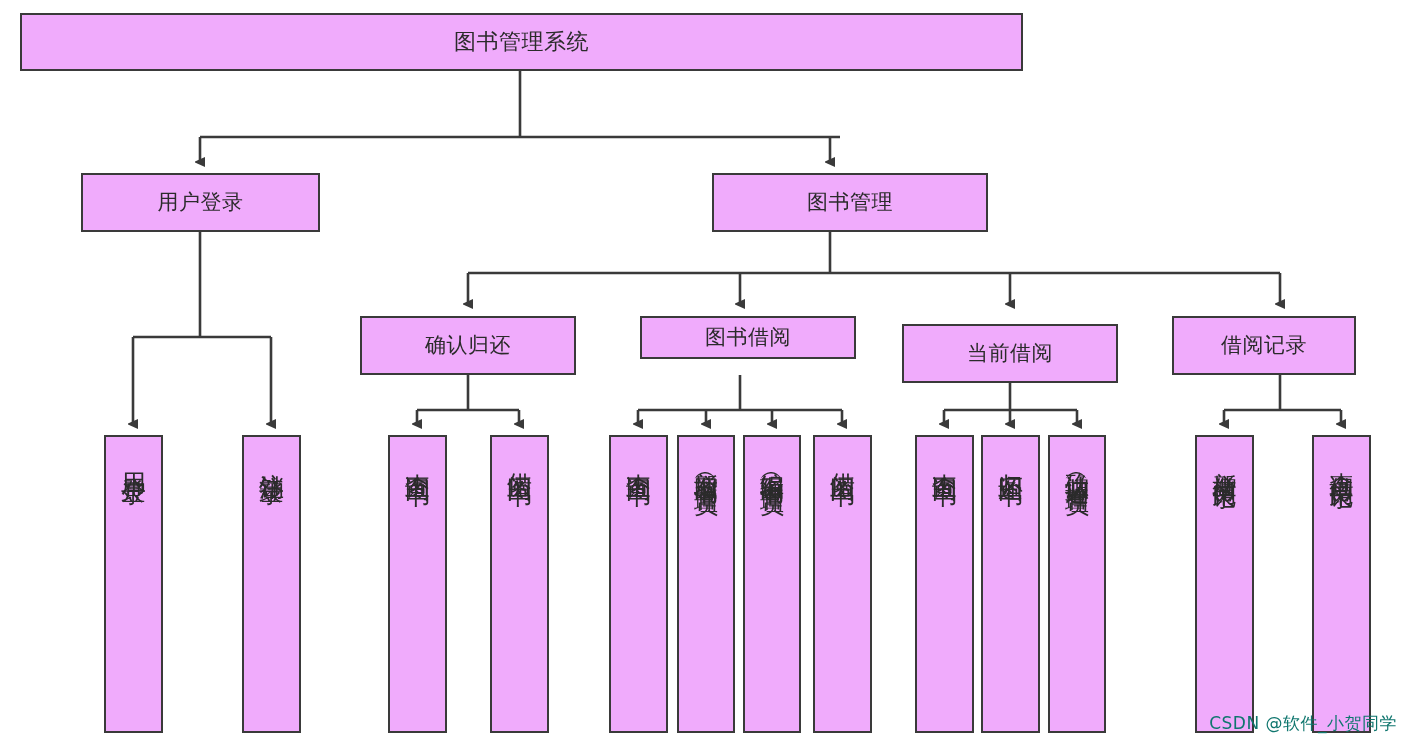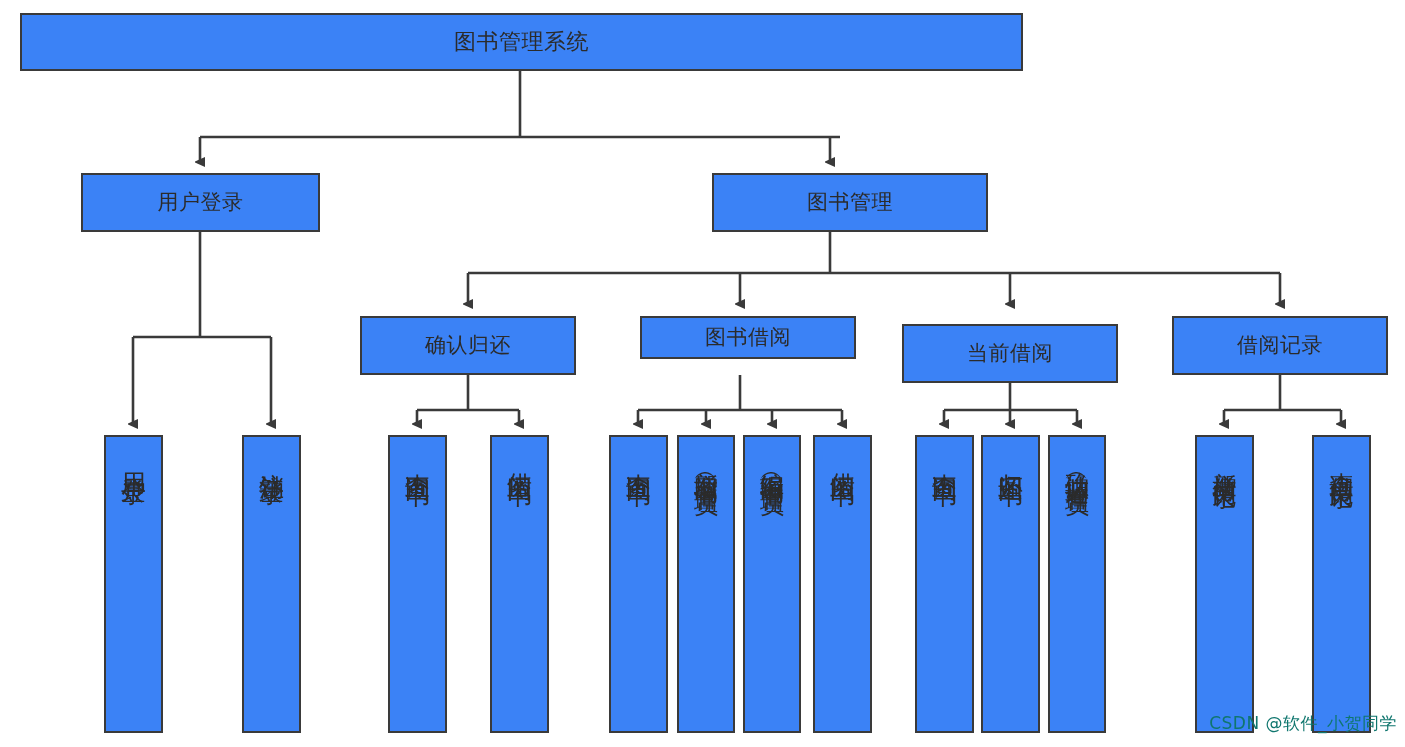--- a/index.html
+++ b/index.html
@@ -22,21 +22,21 @@
     position: absolute;
     left: 0;
     top: 0;
     width: 1405px;
     height: 747px;
     pointer-events: none;
   }
   .node {
     position: absolute;
     box-sizing: border-box;
-    background: #3b82f6;
+    background: #f0abfc;
     border: 2.5px solid #3a3a3a;
     display: flex;
     align-items: center;
     justify-content: center;
     color: #2b2b2b;
     z-index: 2;
   }
   .node .label {
     display: block;
     text-align: center;
@@ -149,21 +149,21 @@
   </div>
 
   <div class="node horiz" style="left:640px; top:316px; width:216px; height:43px;">
     <span class="label">图书借阅</span>
   </div>
 
   <div class="node horiz" style="left:902px; top:324px; width:216px; height:59px;">
     <span class="label">当前借阅</span>
   </div>
 
-  <div class="node horiz" style="left:1172px; top:316px; width:216px; height:59px;">
+  <div class="node horiz" style="left:1172px; top:316px; width:184px; height:59px;">
     <span class="label">借阅记录</span>
   </div>
 
   <div class="node vert" style="left:104px; top:435px; width:59px; height:298px;">
     <span class="label">用户登录</span>
   </div>
 
   <div class="node vert" style="left:242px; top:435px; width:59px; height:298px;">
     <span class="label">注销登录</span>
   </div>

